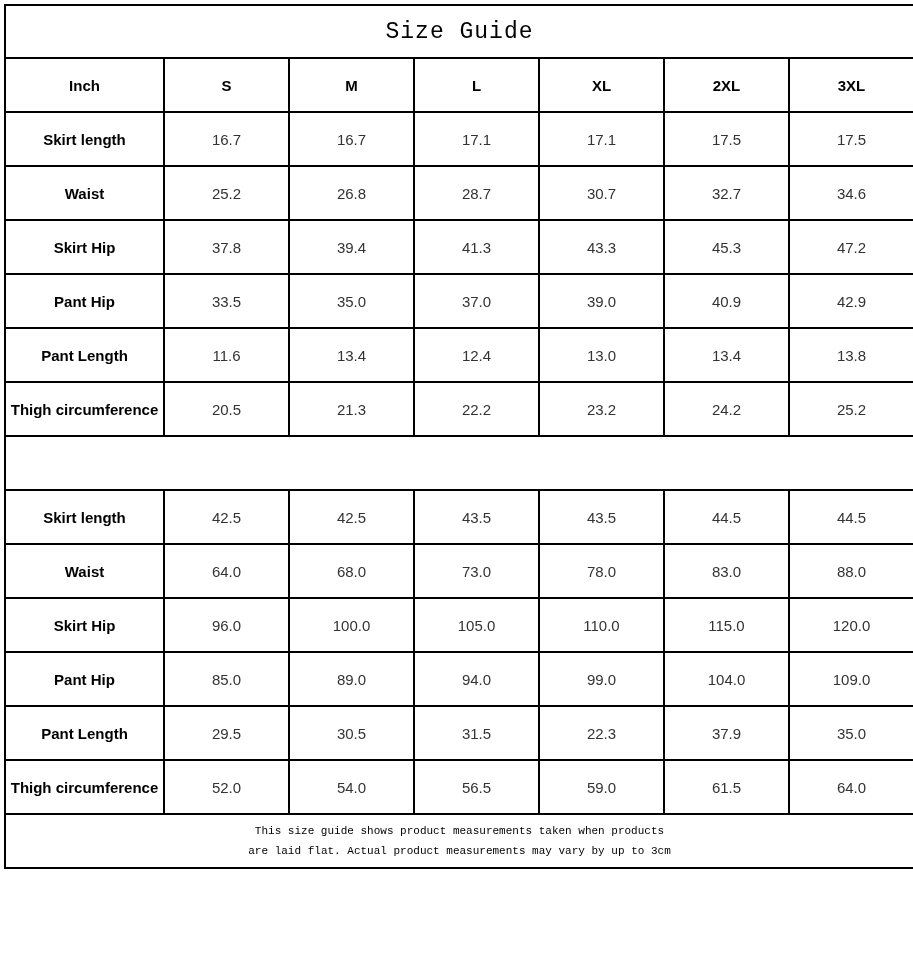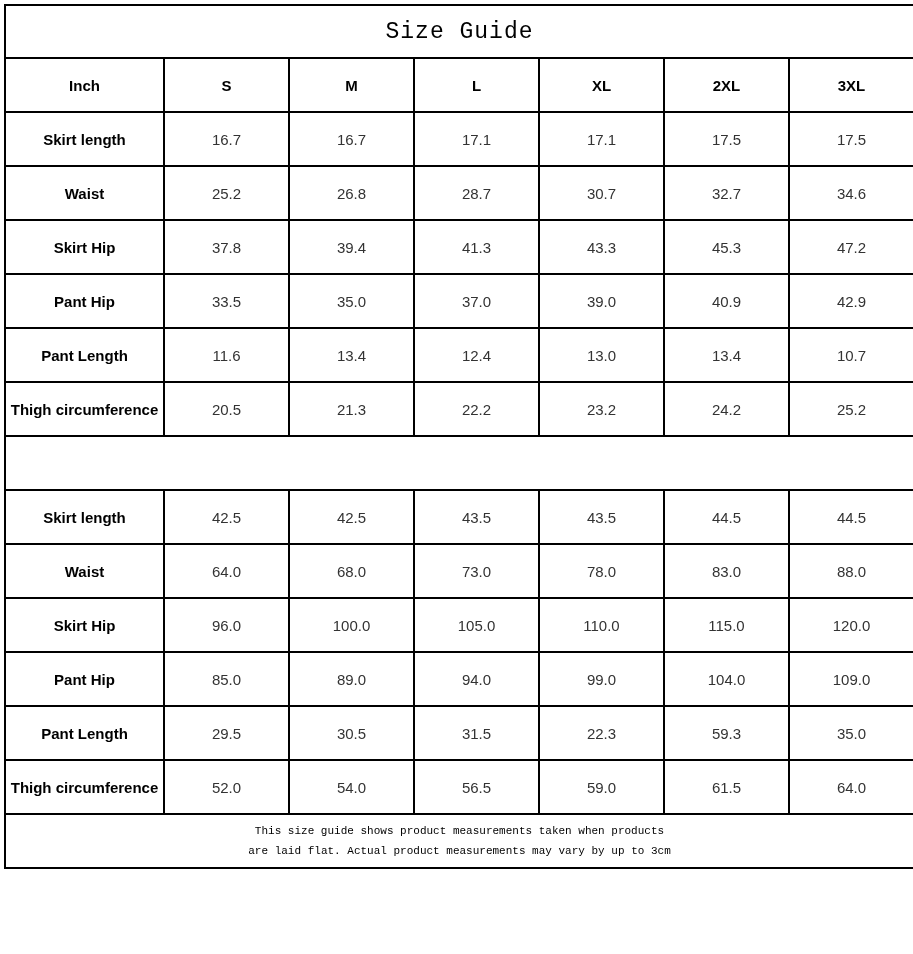--- a/index.html
+++ b/index.html
@@ -119,21 +119,21 @@
       <td>40.9</td>
       <td>42.9</td>
     </tr>
     <tr>
       <td class="row-label">Pant Length</td>
       <td>11.6</td>
       <td>13.4</td>
       <td>12.4</td>
       <td>13.0</td>
       <td>13.4</td>
-      <td>10.7</td>
+      <td>13.8</td>
     </tr>
     <tr>
       <td class="row-label">Thigh circumference</td>
       <td>20.5</td>
       <td>21.3</td>
       <td>22.2</td>
       <td>23.2</td>
       <td>24.2</td>
       <td>25.2</td>
     </tr>
@@ -178,21 +178,21 @@
       <td>99.0</td>
       <td>104.0</td>
       <td>109.0</td>
     </tr>
     <tr>
       <td class="row-label">Pant Length</td>
       <td>29.5</td>
       <td>30.5</td>
       <td>31.5</td>
       <td>22.3</td>
-      <td>59.3</td>
+      <td>37.9</td>
       <td>35.0</td>
     </tr>
     <tr>
       <td class="row-label">Thigh circumference</td>
       <td>52.0</td>
       <td>54.0</td>
       <td>56.5</td>
       <td>59.0</td>
       <td>61.5</td>
       <td>64.0</td>

